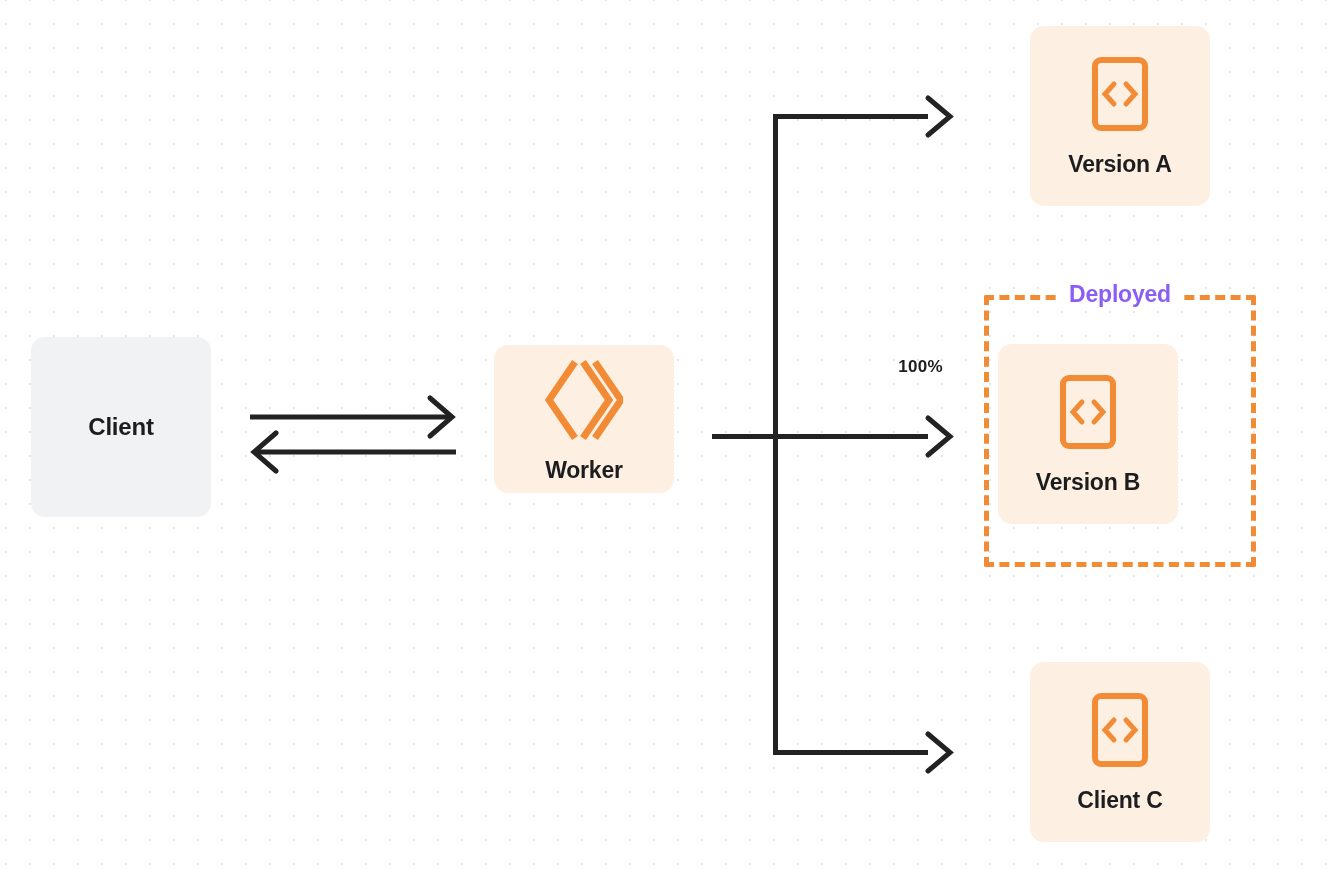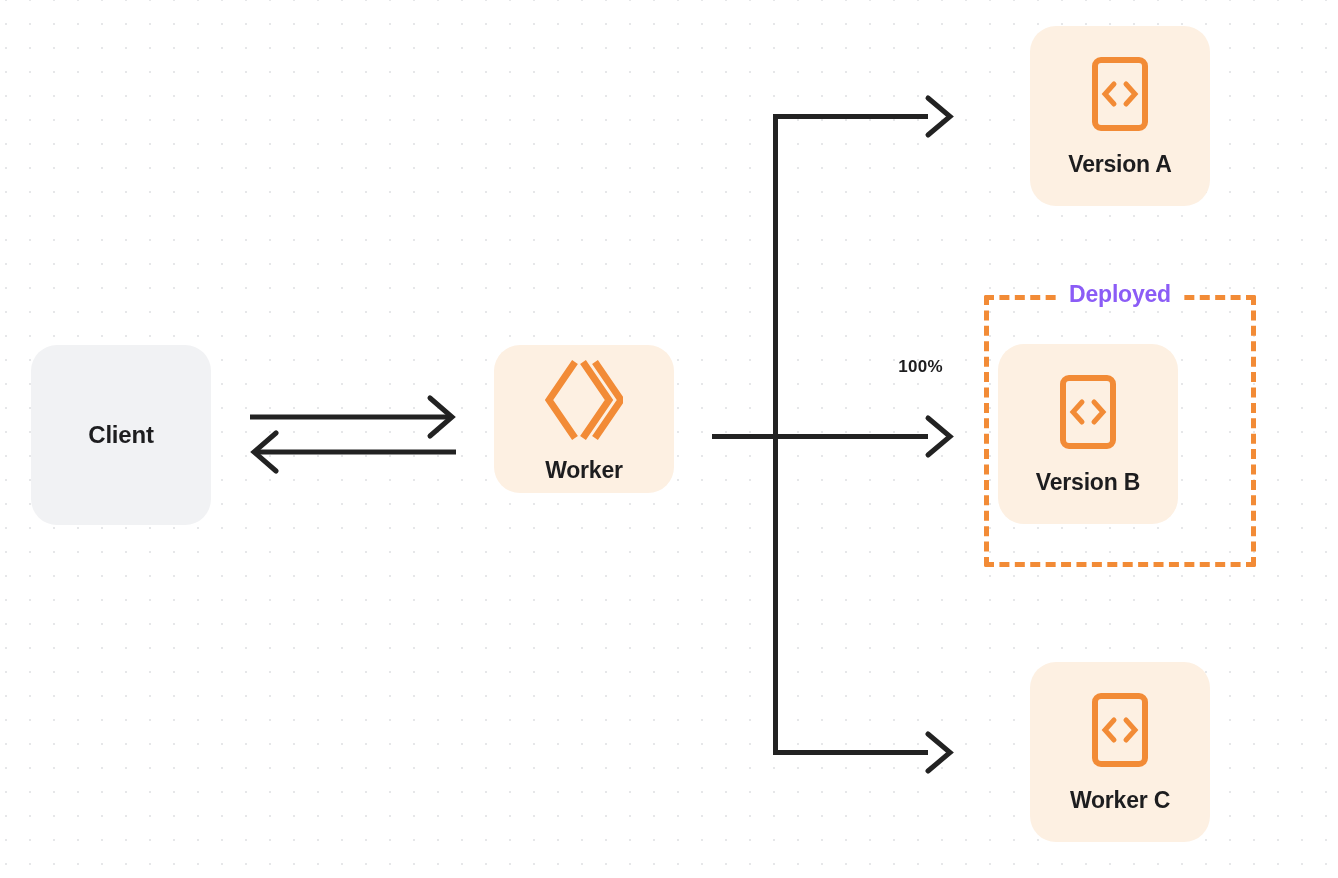--- a/index.html
+++ b/index.html
@@ -36,26 +36,26 @@
   }
 
   
   .node {
     position: absolute;
     box-sizing: border-box;
     display: flex;
     flex-direction: column;
     align-items: center;
     justify-content: center;
-    border-radius: 26px;
+    border-radius: 14px;
   }
 
   .node-client {
     left: 31px;
-    top: 345px;
+    top: 337px;
     width: 180px;
     height: 180px;
     background-color: #f1f2f4;
   }
 
   .node-worker {
     left: 494px;
     top: 345px;
     width: 180px;
     height: 148px;
@@ -221,16 +221,16 @@
   </div>
 
   <div class="node node-version node-version-c">
     <span class="node-icon">
       <svg width="56" height="74" viewBox="0 0 56 74" xmlns="http://www.w3.org/2000/svg">
         <rect x="3" y="3" width="50" height="68" rx="6" ry="6" fill="none" stroke="#f28b36" stroke-width="6"></rect>
         <polyline points="22,27 13,37 22,47" fill="none" stroke="#f28b36" stroke-width="5" stroke-linecap="round" stroke-linejoin="miter"></polyline>
         <polyline points="34,27 43,37 34,47" fill="none" stroke="#f28b36" stroke-width="5" stroke-linecap="round" stroke-linejoin="miter"></polyline>
       </svg>
     </span>
-    <span class="node-label">Worker C</span>
+    <span class="node-label">Client C</span>
   </div>
 
 </div>
 
 </body></html>

